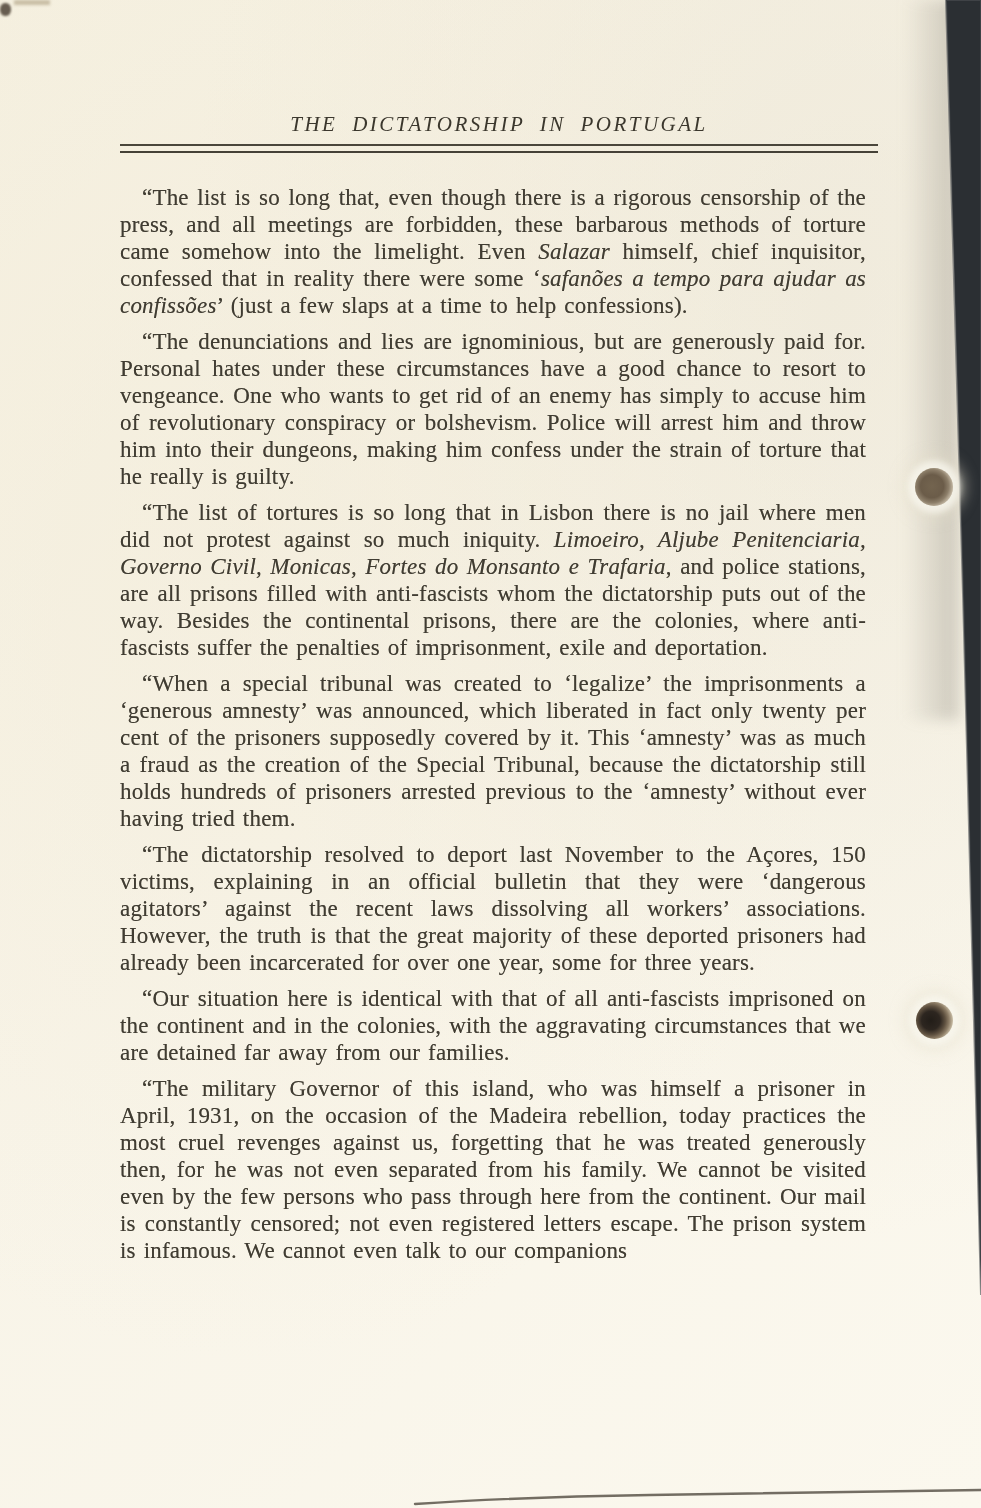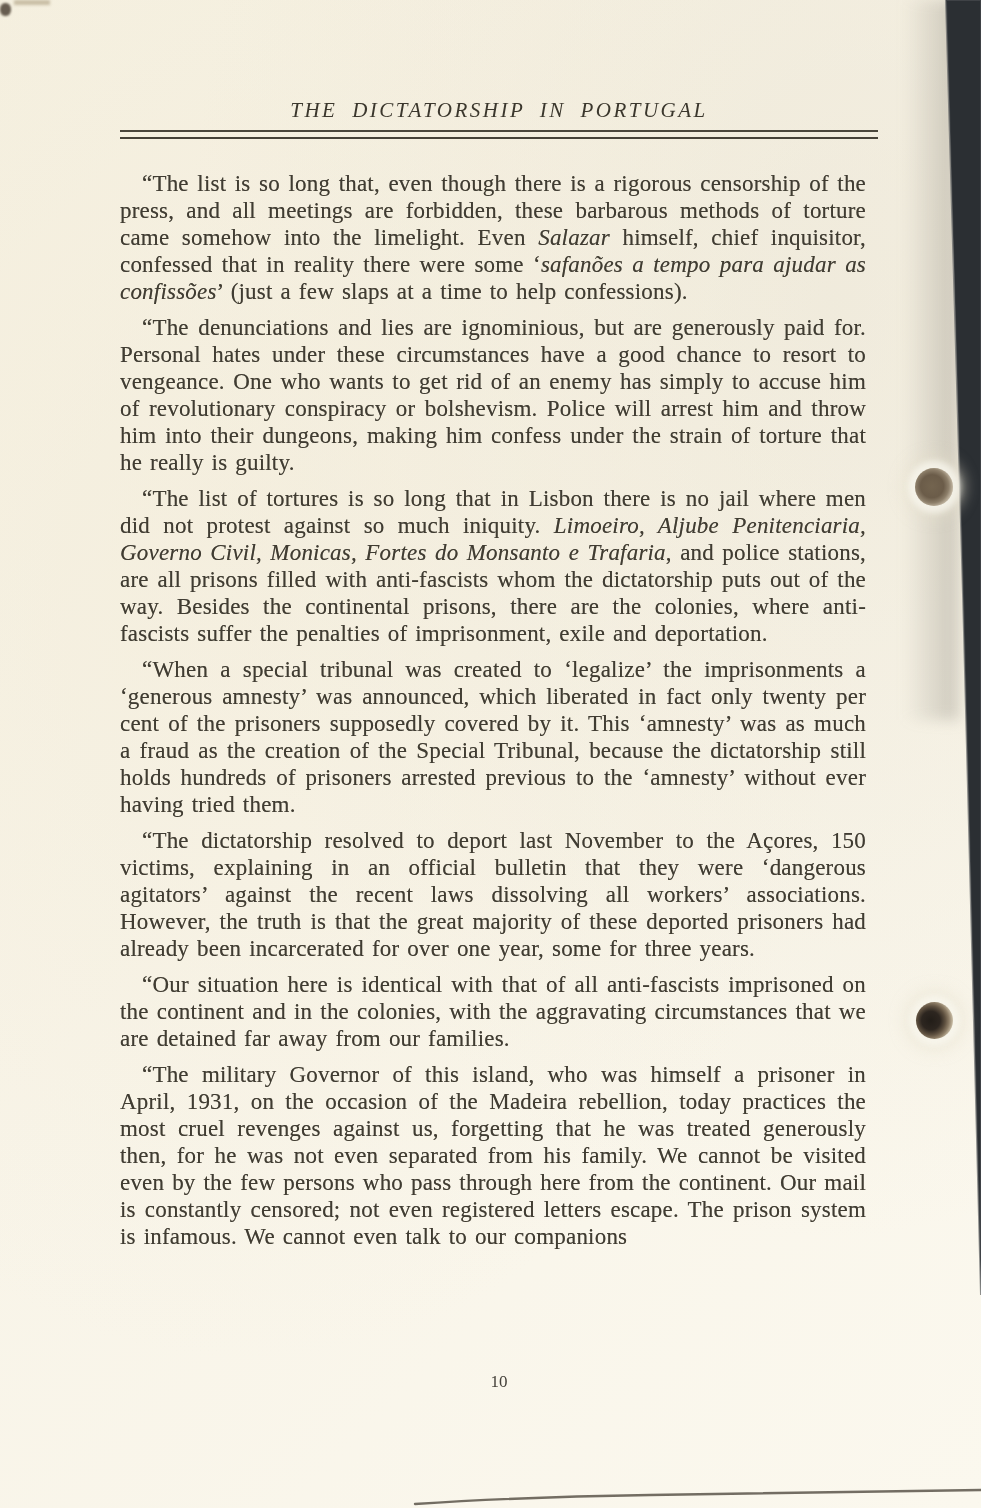--- a/index.html
+++ b/index.html
@@ -9,21 +9,21 @@
     margin:0 auto;
     overflow:hidden;
     background:
       radial-gradient(ellipse at 25% 35%, rgba(242,235,216,0.55), rgba(242,235,216,0) 60%),
       radial-gradient(ellipse at 85% 20%, rgba(228,221,202,0.4), rgba(228,221,202,0) 55%),
       linear-gradient(135deg, #f5f0e0 0%, #f8f4e8 45%, #fbf8ee 100%);
     font-family: "Liberation Serif", "DejaVu Serif", serif;
     color:#3e3a30;
   }
   .content {
-    position:absolute; left:120px; top:98px; width:758px;
+    position:absolute; left:120px; top:112px; width:758px;
   }
   .header-title {
     margin:0 0 7px 0;
     text-align:center;
     font-style:italic;
     font-weight:500;
     font-size:21px;
     letter-spacing:2.5px;
     word-spacing:7px;
     color:#3b372d;
@@ -94,21 +94,20 @@
         <p class="para"><span>“The list is so long that, even though there is a rigorous censorship of the press, and all meetings are forbidden, these barbarous methods of torture came somehow into the limelight. Even </span><i>Salazar</i><span> himself, chief inquisitor, confessed that in reality there were some ‘</span><i>safanões a tempo para ajudar as confissões</i><span>’ (just a few slaps at a time to help confessions).</span></p>
         <p class="para"><span>“The denunciations and lies are ignominious, but are generously paid for. Personal hates under these circumstances have a good chance to resort to vengeance. One who wants to get rid of an enemy has simply to accuse him of revolutionary conspiracy or bolshevism. Police will arrest him and throw him into their dungeons, making him confess under the strain of torture that he really is guilty.</span></p>
         <p class="para"><span>“The list of tortures is so long that in Lisbon there is no jail where men did not protest against so much iniquity. </span><i>Limoeiro, Aljube Penitenciaria, Governo Civil, Monicas, Fortes do Monsanto e Trafaria</i><span>, and police stations, are all prisons filled with anti-fascists whom the dictatorship puts out of the way. Besides the continental prisons, there are the colonies, where anti-fascists suffer the penalties of imprisonment, exile and deportation.</span></p>
         <p class="para"><span>“When a special tribunal was created to ‘legalize’ the imprisonments a ‘generous amnesty’ was announced, which liberated in fact only twenty per cent of the prisoners supposedly covered by it. This ‘amnesty’ was as much a fraud as the creation of the Special Tribunal, because the dictatorship still holds hundreds of prisoners arrested previous to the ‘amnesty’ without ever having tried them.</span></p>
         <p class="para"><span>“The dictatorship resolved to deport last November to the Açores, 150 victims, explaining in an official bulletin that they were ‘dangerous agitators’ against the recent laws dissolving all workers’ associations. However, the truth is that the great majority of these deported prisoners had already been incarcerated for over one year, some for three years.</span></p>
         <p class="para"><span>“Our situation here is identical with that of all anti-fascists imprisoned on the continent and in the colonies, with the aggravating circumstances that we are detained far away from our families.</span></p>
         <p class="para"><span>“The military Governor of this island, who was himself a prisoner in April, 1931, on the occasion of the Madeira rebellion, today practices the most cruel revenges against us, forgetting that he was treated generously then, for he was not even separated from his family. We cannot be visited even by the few persons who pass through here from the continent. Our mail is constantly censored; not even registered letters escape. The prison system is infamous. We cannot even talk to our companions</span></p>
       </div>
   </div>
 
-  <div class="page-number">10</div>
 
   <div class="edge-shade"></div>
 
   <svg class="artifact-svg" width="981" height="1508" viewBox="0 0 981 1508">
     <path d="M946,0 L981,0 L981,1295 C975,1050 957,340 946,0 Z" fill="#2b2f33"></path>
     <path d="M946,0 L981,0 L981,1295 C975,1050 957,340 946,0 Z" fill="none" stroke="#4c5054" stroke-width="2" opacity="0.6"></path>
     <path d="M415,1504 Q520,1497 650,1495 T981,1490" fill="none" stroke="#5b554a" stroke-width="2.4" stroke-linecap="round" opacity="0.85"></path>
   </svg>
 
   <div class="hole hole-top"></div>

